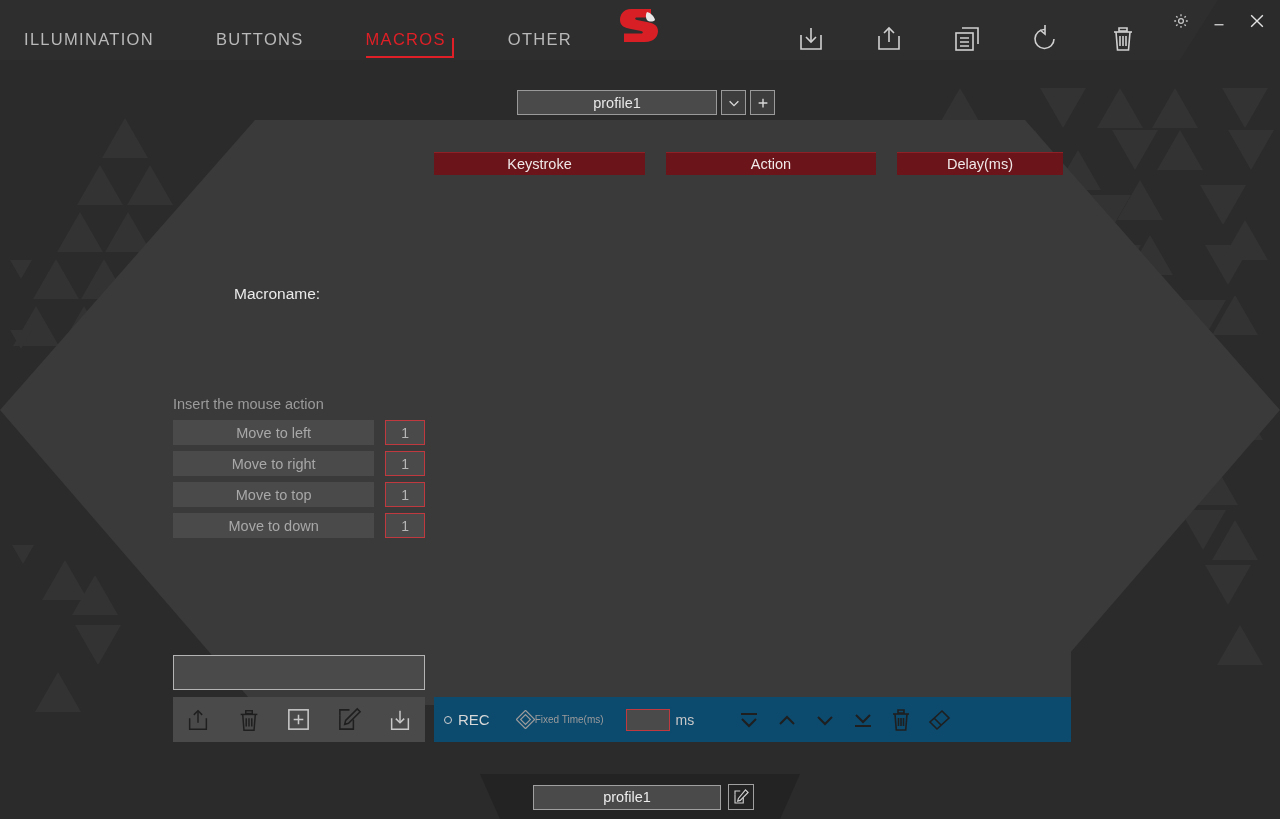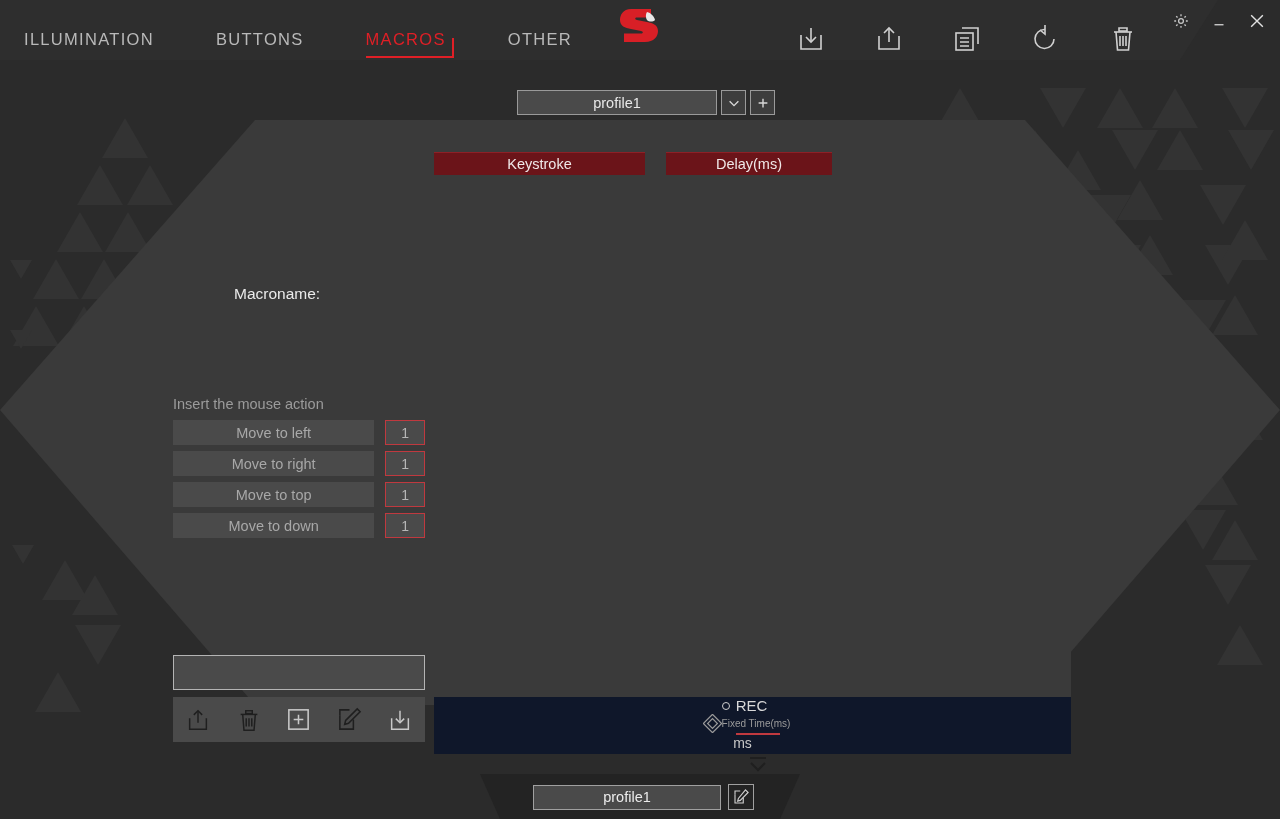--- a/index.html
+++ b/index.html
@@ -155,25 +155,24 @@
   }
   .th.c1 { width: 211px; }
   .th.c2 { width: 210px; }
   .th.c3 { width: 166px; }
   .tbody {
     height: 522px;
     background: #3a3a3a;
   }
 
   .table-toolbar {
-    height: 57px;
-    background: #0f172a;
+    height: 45px;
+    background: #0c4a6e;
     display: flex; align-items: center;
     padding: 0 0 0 10px;
-    flex-direction: column;
   }
   .rec-btn {
     display: flex; align-items: center; gap: 6px;
     color: #d8d8d8; font-size: 15px;
     cursor: pointer; margin-right: 26px;
   }
   .rec-dot {
     width: 8px; height: 8px;
     border: 1px solid #cfcfcf;
     border-radius: 50%;
@@ -459,20 +458,21 @@
     <div class="sq-btn">
       <svg width="14" height="14" viewBox="0 0 16 16" fill="none" stroke="#d8d8d8" stroke-width="1.6">
         <path d="M8 3 L8 13 M3 8 L13 8"></path>
       </svg>
     </div>
   </div>
 
   <div class="table-wrap">
     <div class="thead">
       <div class="th c1">Keystroke</div>
+      <div class="th c2">Action</div>
       <div class="th c3">Delay(ms)</div>
     </div>
     <div class="tbody"></div>
 
     <div class="table-toolbar">
       <div class="rec-btn">
         <span class="rec-dot"></span>
         <span>REC</span>
       </div>
       <div class="fixedtime">

